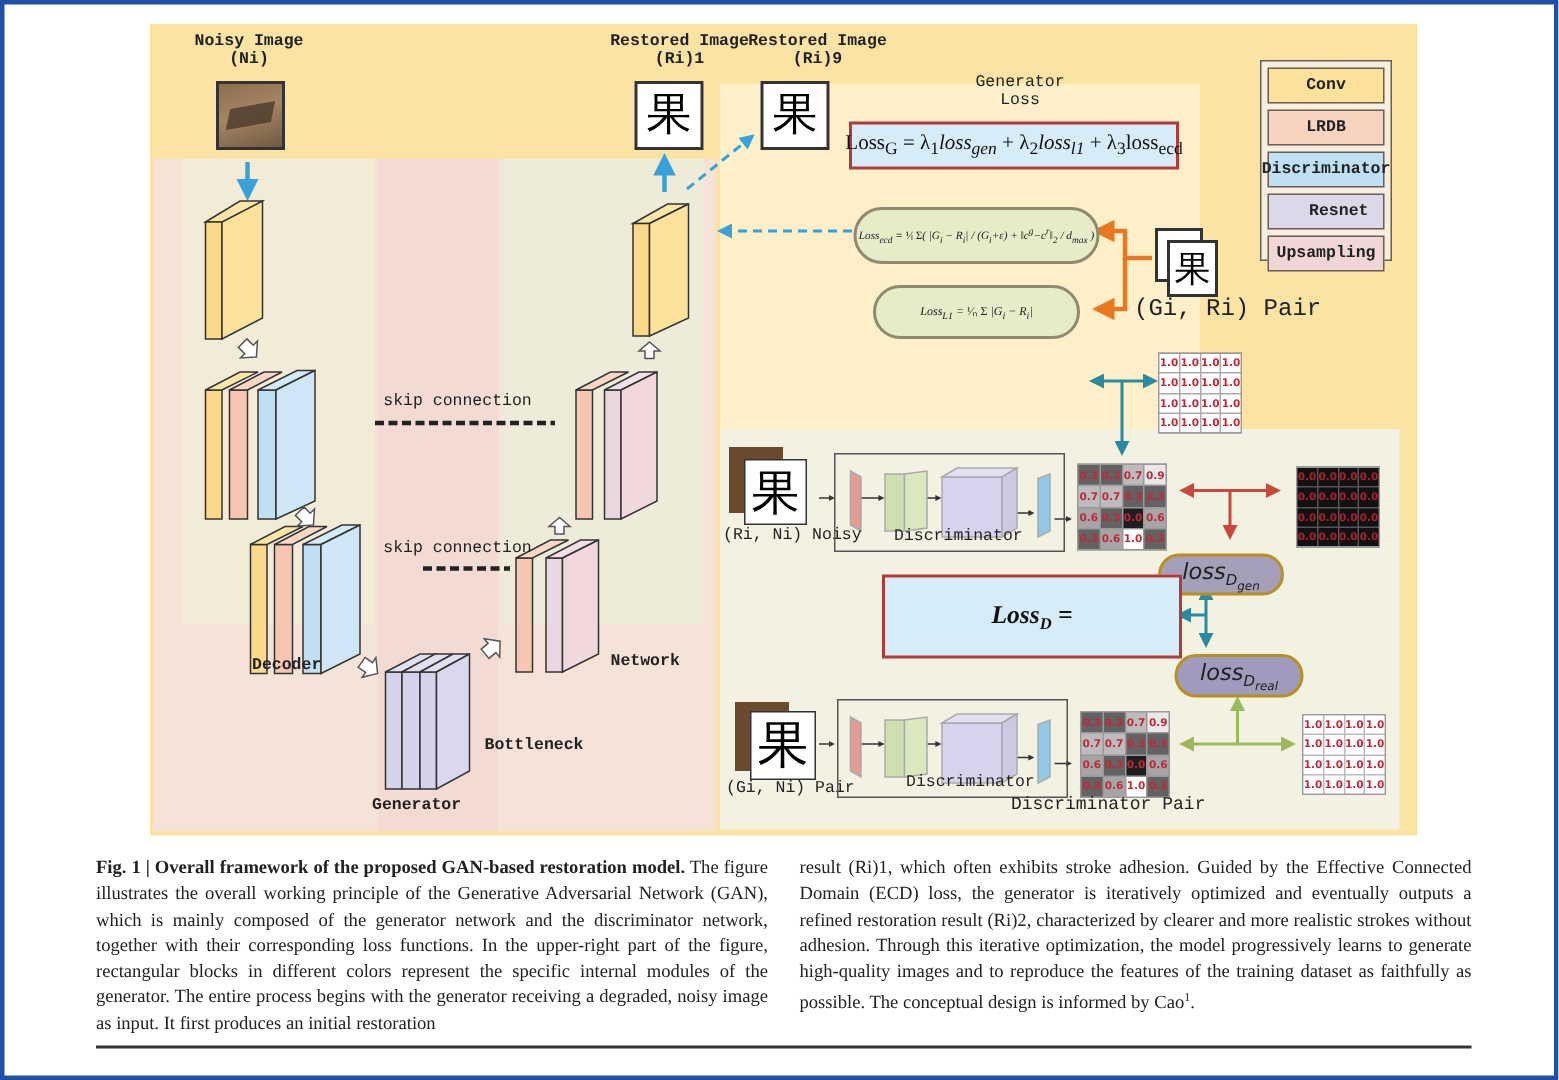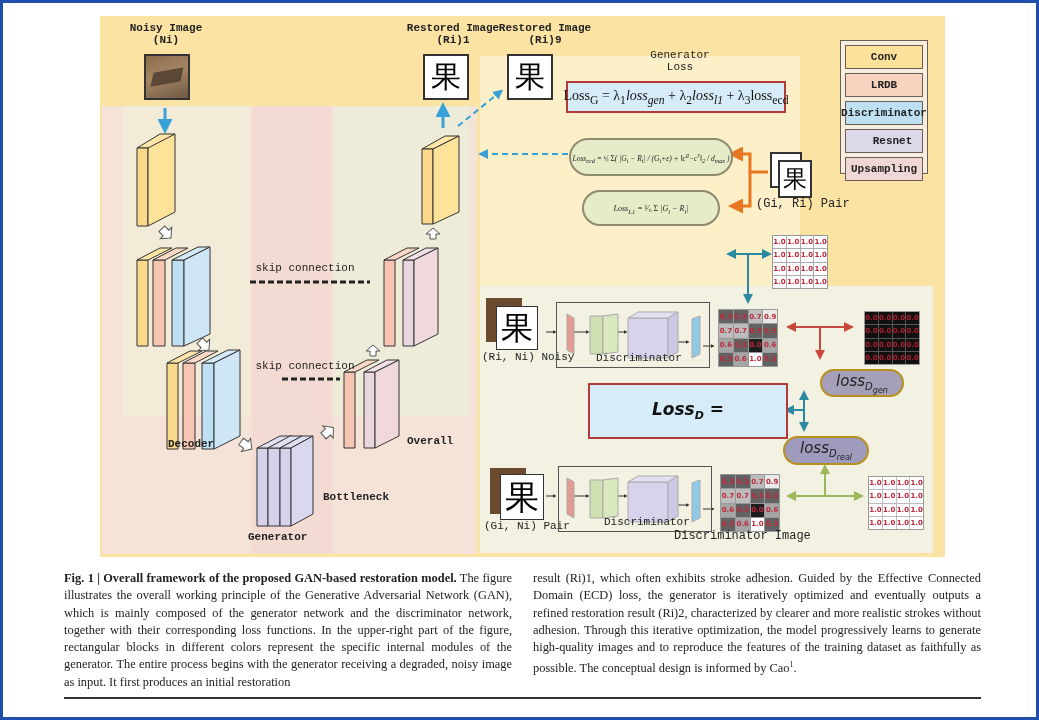--- a/index.html
+++ b/index.html
@@ -212,21 +212,21 @@
     <line x1="704" y1="394" x2="688" y2="394" stroke="#2b8aa0" stroke-width="2" marker-end="url(#ah-teal)"></line>
 
     <line x1="725" y1="480" x2="690" y2="480" stroke="#9bb85a" stroke-width="2" marker-end="url(#ah-green)"></line>
     <line x1="725" y1="480" x2="760" y2="480" stroke="#9bb85a" stroke-width="2" marker-end="url(#ah-green)"></line>
     <line x1="725" y1="480" x2="725" y2="452" stroke="#9bb85a" stroke-width="2" marker-end="url(#ah-green)"></line>
   </svg>
 
   <div class="lbl" style="left:150px;top:246px;width:110px;font-weight:normal;">skip connection</div>
   <div class="lbl" style="left:150px;top:344px;width:110px;font-weight:normal;">skip connection</div>
   <div class="lbl" style="left:36px;top:422px;padding-left:32px;">Decoder</div>
-  <div class="lbl" style="left:307px;top:419px;">Overall</div>
+  <div class="lbl" style="left:307px;top:419px;">Network</div>
   <div class="lbl" style="left:223px;top:475px;">Bottleneck</div>
   <div class="lbl" style="left:148px;top:515px;">Generator</div>
 
   <div class="lbl" style="left:540px;top:33px;width:80px;font-weight:normal;">
     <div>Generator</div>
     <div>Loss</div>
   </div>
   <div class="formula-box" style="left:466px;top:65px;width:216px;height:28px;font-size:14px;">
     <span>Loss<sub>G</sub>&nbsp;=&nbsp;λ<sub>1</sub><i>loss<sub>gen</sub></i>&nbsp;+&nbsp;λ<sub>2</sub><i>loss<sub>l1</sub></i>&nbsp;+&nbsp;λ<sub>3</sub>loss<sub>ecd</sub></span>
   </div>
@@ -235,21 +235,21 @@
     <span>Loss<sub>ecd</sub> = <span style="font-style:normal">¹⁄ₗ Σ</span>( |G<sub>i</sub> − R<sub>i</sub>| / (G<sub>i</sub>+ε) + ‖c<sup>g</sup>−c<sup>r</sup>‖<sub>2</sub> / d<sub>max</sub> )</span>
   </div>
 
   <div class="pill" style="left:482px;top:174px;width:134px;height:32px;font-size:8px;">
     <span>Loss<sub>L1</sub> = <span style="font-style:normal">¹⁄ₙ Σ</span> |G<sub>i</sub> − R<sub>i</sub>|</span>
   </div>
 
 
   <div class="img-box" style="left:670px;top:136px;width:28px;height:32px;font-size:20px;"></div>
   <div class="img-box" style="left:678px;top:144px;width:30px;height:34px;font-size:24px;">果</div>
-  <div class="lbl" style="left:656px;top:181px;font-weight:normal;font-size:12px;">(Gi, Ri) Pair</div>
+  <div class="lbl" style="left:656px;top:181px;font-weight:normal;font-size:16px;">(Gi, Ri) Pair</div>
 
   <div class="matrix" id="m-gen" style="left:672px;top:219px;width:54px;height:52px;background:#aaa;">
       <div class="cell" style="background: rgb(255, 255, 255);">1.0</div>
       <div class="cell" style="background: rgb(255, 255, 255);">1.0</div>
       <div class="cell" style="background: rgb(255, 255, 255);">1.0</div>
       <div class="cell" style="background: rgb(255, 255, 255);">1.0</div>
       <div class="cell" style="background: rgb(255, 255, 255);">1.0</div>
       <div class="cell" style="background: rgb(255, 255, 255);">1.0</div>
       <div class="cell" style="background: rgb(255, 255, 255);">1.0</div>
       <div class="cell" style="background: rgb(255, 255, 255);">1.0</div>
@@ -306,26 +306,26 @@
       <div class="cell" style="background: rgb(17, 17, 17); color: rgb(176, 30, 46);">0.0</div>
       <div class="cell" style="background: rgb(17, 17, 17); color: rgb(176, 30, 46);">0.0</div>
       <div class="cell" style="background: rgb(17, 17, 17); color: rgb(176, 30, 46);">0.0</div>
       <div class="cell" style="background: rgb(17, 17, 17); color: rgb(176, 30, 46);">0.0</div>
       <div class="cell" style="background: rgb(17, 17, 17); color: rgb(176, 30, 46);">0.0</div>
       <div class="cell" style="background: rgb(17, 17, 17); color: rgb(176, 30, 46);">0.0</div>
       <div class="cell" style="background: rgb(17, 17, 17); color: rgb(176, 30, 46);">0.0</div>
       <div class="cell" style="background: rgb(17, 17, 17); color: rgb(176, 30, 46);">0.0</div>
     </div>
 
-  <div class="pill-d" style="left:720px;top:353px;width:80px;height:24px;">
+  <div class="pill-d" style="left:672px;top:353px;width:80px;height:24px;">
     <span>loss<sub style="font-size:10px">D<sub style="font-size:8px">gen</sub></sub></span>
   </div>
 
   <div class="formula-box" style="left:488px;top:367px;width:196px;height:52px;font-family:'DejaVu Sans',sans-serif;font-style:italic;font-weight:bold;">
-    <span style="display:flex;align-items:flex-start;gap:6px;">
+    <span style="display:flex;align-items:flex-start;gap:6px;font-family:Liberation Serif, serif;">
       <span style="font-size:17px;">Loss<sub style="font-size:11px">D</sub> =</span>
     </span>
   </div>
 
   <div class="pill-d" style="left:683px;top:420px;width:82px;height:25px;background:#9f9bbd;">
     <span>loss<sub style="font-size:10px">D<sub style="font-size:8px">real</sub></sub></span>
   </div>
 
   <div style="position:absolute;left:390px;top:452px;width:36px;height:46px;background:#6b4a2e;"></div>
   <div class="img-box" style="left:400px;top:458px;width:42px;height:44px;font-size:34px;border-width:1px;">果</div>
@@ -362,21 +362,21 @@
       <div class="cell" style="background: rgb(255, 255, 255);">1.0</div>
       <div class="cell" style="background: rgb(255, 255, 255);">1.0</div>
       <div class="cell" style="background: rgb(255, 255, 255);">1.0</div>
       <div class="cell" style="background: rgb(255, 255, 255);">1.0</div>
       <div class="cell" style="background: rgb(255, 255, 255);">1.0</div>
       <div class="cell" style="background: rgb(255, 255, 255);">1.0</div>
       <div class="cell" style="background: rgb(255, 255, 255);">1.0</div>
       <div class="cell" style="background: rgb(255, 255, 255);">1.0</div>
     </div>
 
-  <div class="lbl" style="left:574px;top:513px;font-weight:normal;font-size:12px;">Discriminator Image</div>
+  <div class="lbl" style="left:574px;top:513px;font-weight:normal;font-size:12px;">Discriminator Pair</div>
 </div>
 
 <div class="caption" style="left:64px;top:570px;width:448px;">
   <b>Fig. 1 | Overall framework of the proposed GAN-based restoration model.</b>
   <span>The figure illustrates the overall working principle of the Generative Adversarial Network (GAN), which is mainly composed of the generator network and the discriminator network, together with their corresponding loss functions. In the upper-right part of the figure, rectangular blocks in different colors represent the specific internal modules of the generator. The entire process begins with the generator receiving a degraded, noisy image as input. It first produces an initial restoration</span>
 </div>
 <div class="caption" style="left:533px;top:570px;width:448px;">
   <span>result (Ri)1, which often exhibits stroke adhesion. Guided by the Effective Connected Domain (ECD) loss, the generator is iteratively optimized and eventually outputs a refined restoration result (Ri)2, characterized by clearer and more realistic strokes without adhesion. Through this iterative optimization, the model progressively learns to generate high-quality images and to reproduce the features of the training dataset as faithfully as possible. The conceptual design is informed by Cao</span><sup style="font-size:8px;">1</sup><span>.</span>
 </div>
 <div class="rule"></div>

